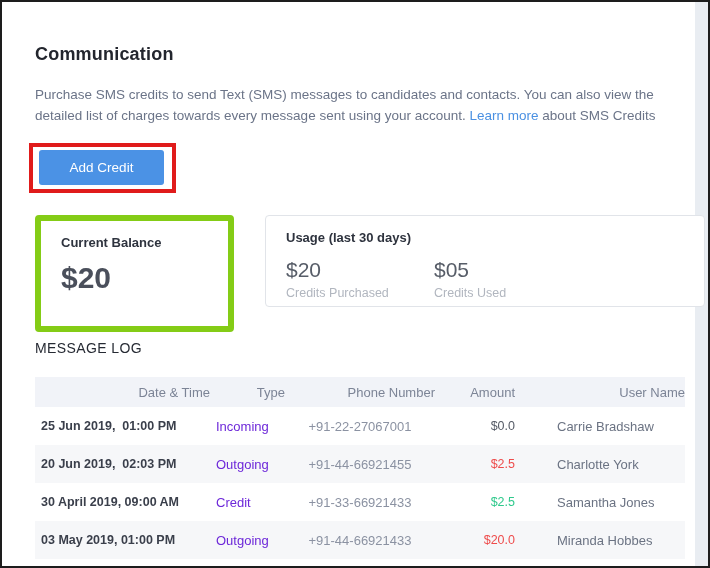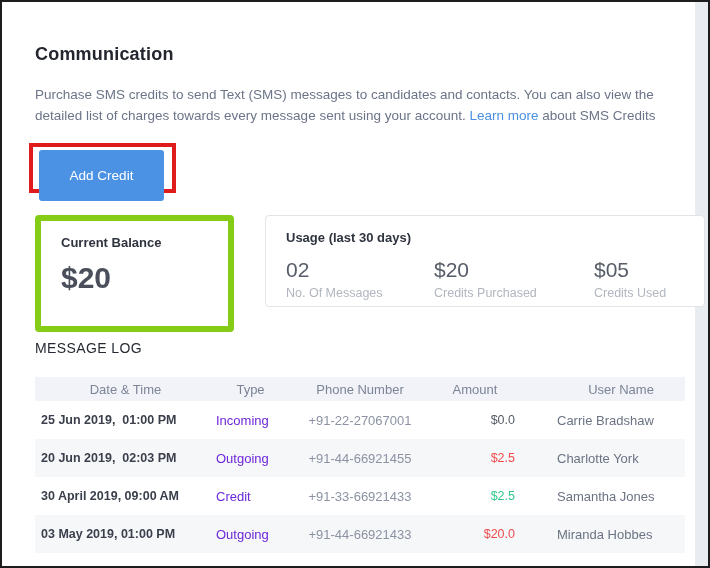--- a/index.html
+++ b/index.html
@@ -23,21 +23,21 @@
   .page-desc {
     position:absolute; left:33px; top:82px; width:636px;
     font-size:13.5px; line-height:21px; color:#6b7488;
   }
   .page-desc a { color:#4a90e2; text-decoration:none; cursor:pointer; }
   .annotation-box {
     position:absolute; left:27px; top:141px; width:147px; height:50px;
     border:4px solid #e01b1b;
   }
   .add-credit-btn {
-    position:absolute; left:37px; top:148px; width:125px; height:51px;
+    position:absolute; left:37px; top:148px; width:125px; height:35px;
     background:#4b92e5; color:#ffffff; font-size:13.5px;
     font-family:"Liberation Sans","DejaVu Sans",sans-serif;
     border:none; border-radius:3px; cursor:pointer;
   }
   .card { position:absolute; border-radius:4px; background:#ffffff; }
   .balance-card {
     left:33px; top:213px; width:199px; height:117px;
     border:6px solid #84cc16;
   }
   .card-title {
@@ -68,22 +68,22 @@
     font-size:14px; font-weight:400; color:#262a33; letter-spacing:.4px;
   }
   .log-table {
     position:absolute; left:33px; top:375px; width:650px;
     border-collapse:collapse; table-layout:fixed; font-size:13px;
   }
   .log-table col.c1{width:175px}.log-table col.c2{width:75px}
   .log-table col.c3{width:150px}.log-table col.c4{width:110px}
   .log-table col.c5{width:140px}
   .log-table thead th {
-    height:24px; background:#f1f3f8; color:#7c8496;
-    font-weight:400; font-size:13px; text-align:center; vertical-align:middle;
+    height:30px; background:#f1f3f8; color:#7c8496;
+    font-weight:400; font-size:13px; text-align:right; vertical-align:middle;
   }
   .log-table tbody td { height:38px; vertical-align:middle; }
   .log-table tbody tr:nth-child(even) td { background:#f6f7f9; }
   th.c-date, td.c-date { padding-left:6px; white-space:pre; }
   td.c-date { color:#3a3f4b; font-weight:600; font-size:12.5px; }
   th.c-type, td.c-type { padding-left:6px; }
   td.c-type { color:#6d28d9; }
   th.c-phone, td.c-phone { text-align:center; }
   td.c-phone { color:#8b92a2; }
   th.c-amount, td.c-amount { text-align:right; padding-right:30px; }
@@ -109,24 +109,20 @@
   <button class="add-credit-btn">Add Credit</button>
 
   <div class="card balance-card">
     <div class="card-title">Current Balance</div>
     <div class="balance-value">$20</div>
   </div>
 
   <div class="card usage-card">
     <div class="card-title">Usage (last 30 days)</div>
     <div class="usage-stats">
-      <div class="stat">
-        <div class="stat-value">02</div>
-        <div class="stat-label">No. Of Messages</div>
-      </div>
       <div class="stat">
         <div class="stat-value">$20</div>
         <div class="stat-label">Credits Purchased</div>
       </div>
       <div class="stat">
         <div class="stat-value">$05</div>
         <div class="stat-label">Credits Used</div>
       </div>
     </div>
   </div>

